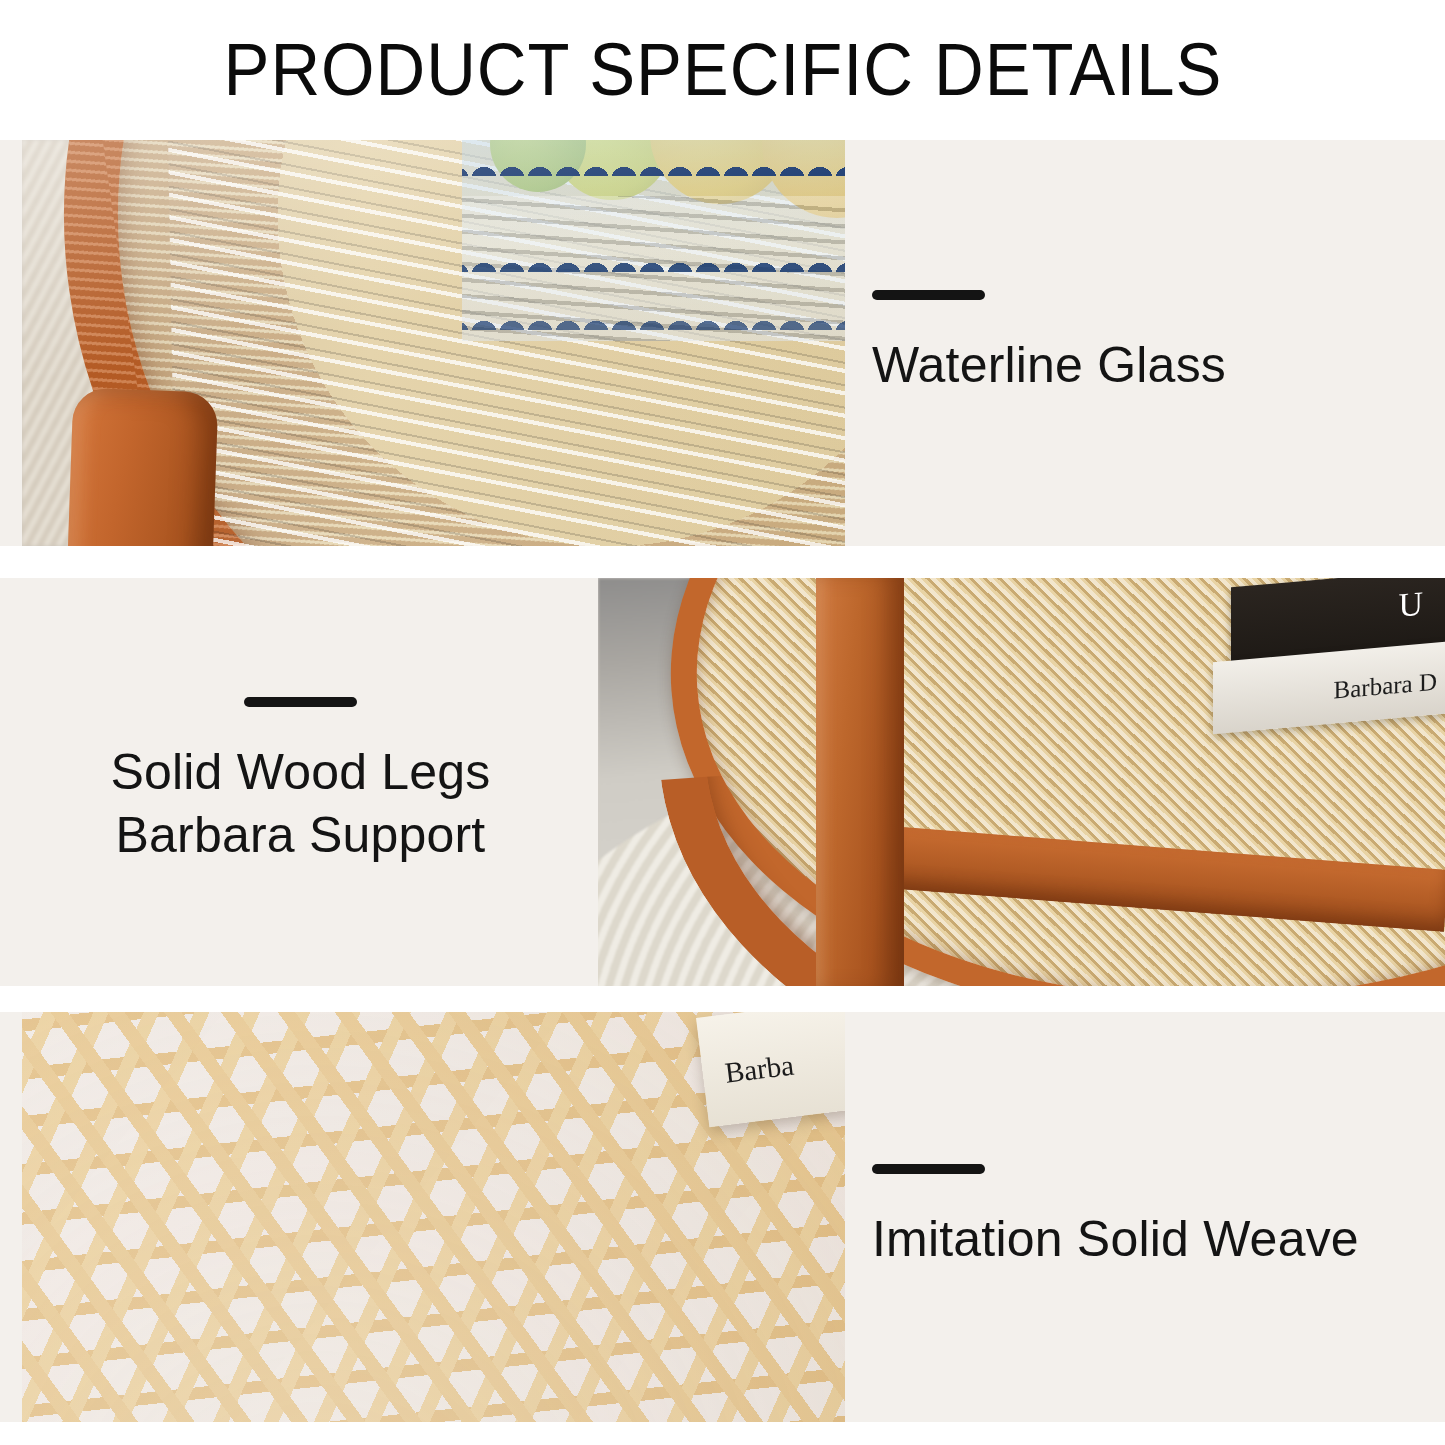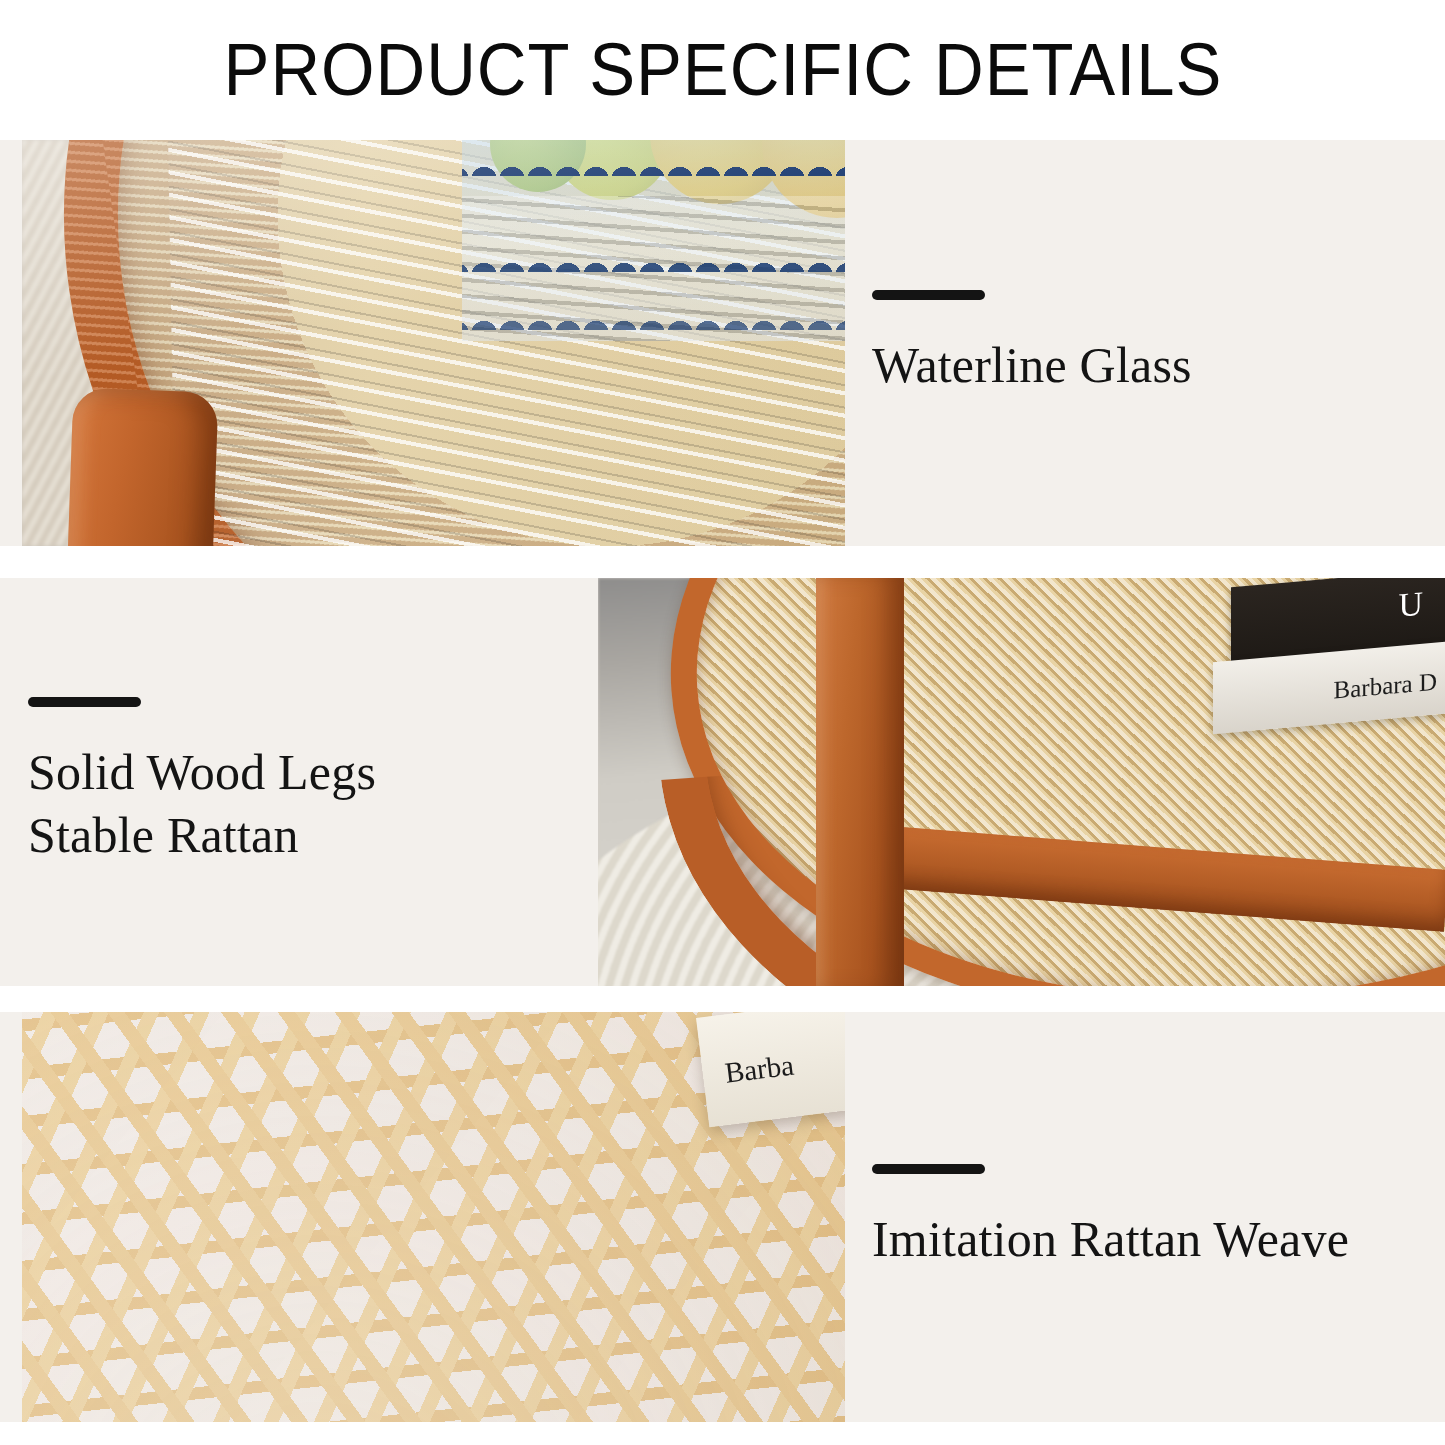--- a/index.html
+++ b/index.html
@@ -59,24 +59,23 @@
 
   
   .caption {
     position: absolute;
     top: 0;
     height: 100%;
     display: flex;
     flex-direction: column;
     justify-content: center;
     box-sizing: border-box;
-    font-family: Liberation Serif, serif;
   }
   .caption.at-right { left: 872px; width: 560px; align-items: flex-start; text-align: left; }
-  .caption.at-left  { left: 28px;  width: 545px; align-items: flex-start;  text-align: right; }
+  .caption.at-left  { left: 28px;  width: 545px; align-items: center;  text-align: right; }
 
   .rule {
     width: 113px;
     height: 10px;
     border-radius: 6px;
     background: #141414;
     margin-bottom: 34px;
     flex: none;
   }
   .cap-line {
@@ -424,21 +423,21 @@
     <div class="rule"></div>
     <div class="cap-line">Waterline Glass</div>
   </div>
 </div>
 
 <div class="panel" id="panel-2">
 
   <div class="caption at-left">
     <div class="rule"></div>
     <div class="cap-line">Solid Wood Legs</div>
-    <div class="cap-line">Stable Rattan</div>
+    <div class="cap-line">Barbara Support</div>
   </div>
 
   <div class="photo right">
     <div class="p2">
       <div class="p2-floor"></div>
       <div class="p2-rug"></div>
       <div class="p2-rug2"></div>
       <div class="p2-cane"></div>
       <div class="p2-cane-rim"></div>
       <div class="p2-apron"></div>
@@ -467,15 +466,15 @@
       <div class="p3-caneweave"></div>
       <div class="p3-caneshade"></div>
       <div class="p3-card">
         <span class="bk-author">Barba</span>
       </div>
     </div>
   </div>
 
   <div class="caption at-right">
     <div class="rule"></div>
-    <div class="cap-line">Imitation Rattan Weave</div>
+    <div class="cap-line">Imitation Solid Weave</div>
   </div>
 </div>
 
 </body></html>

